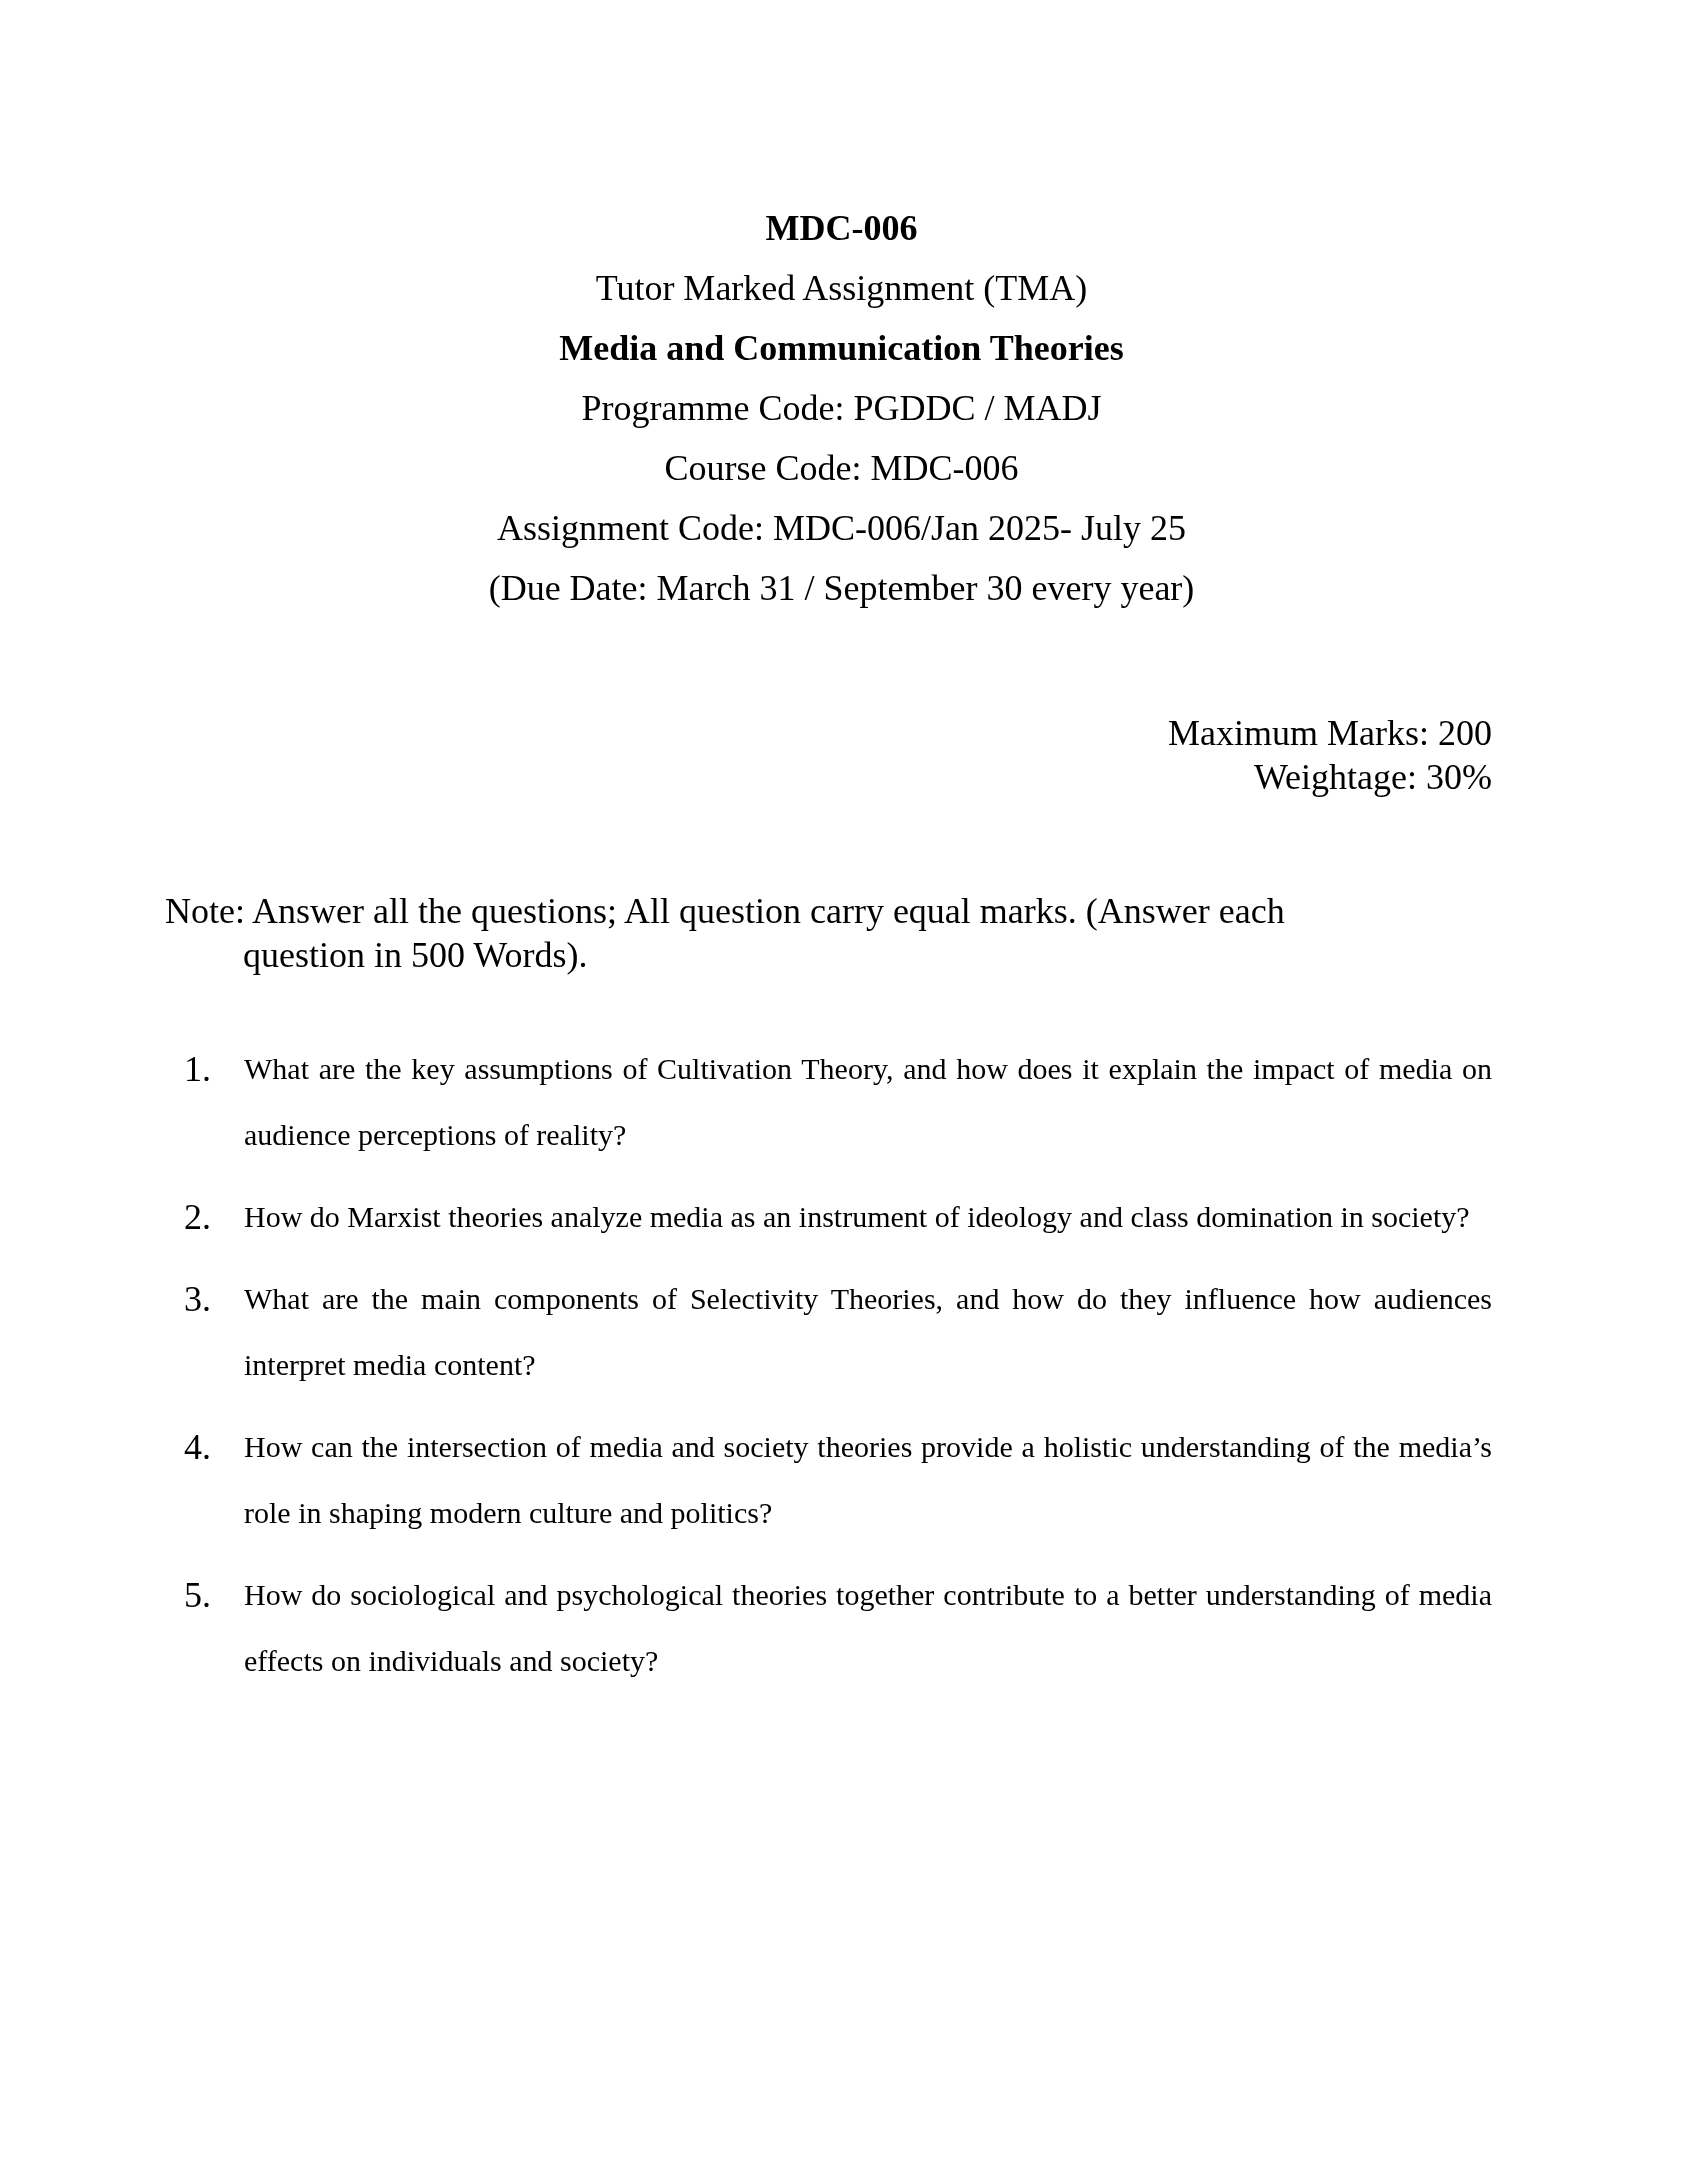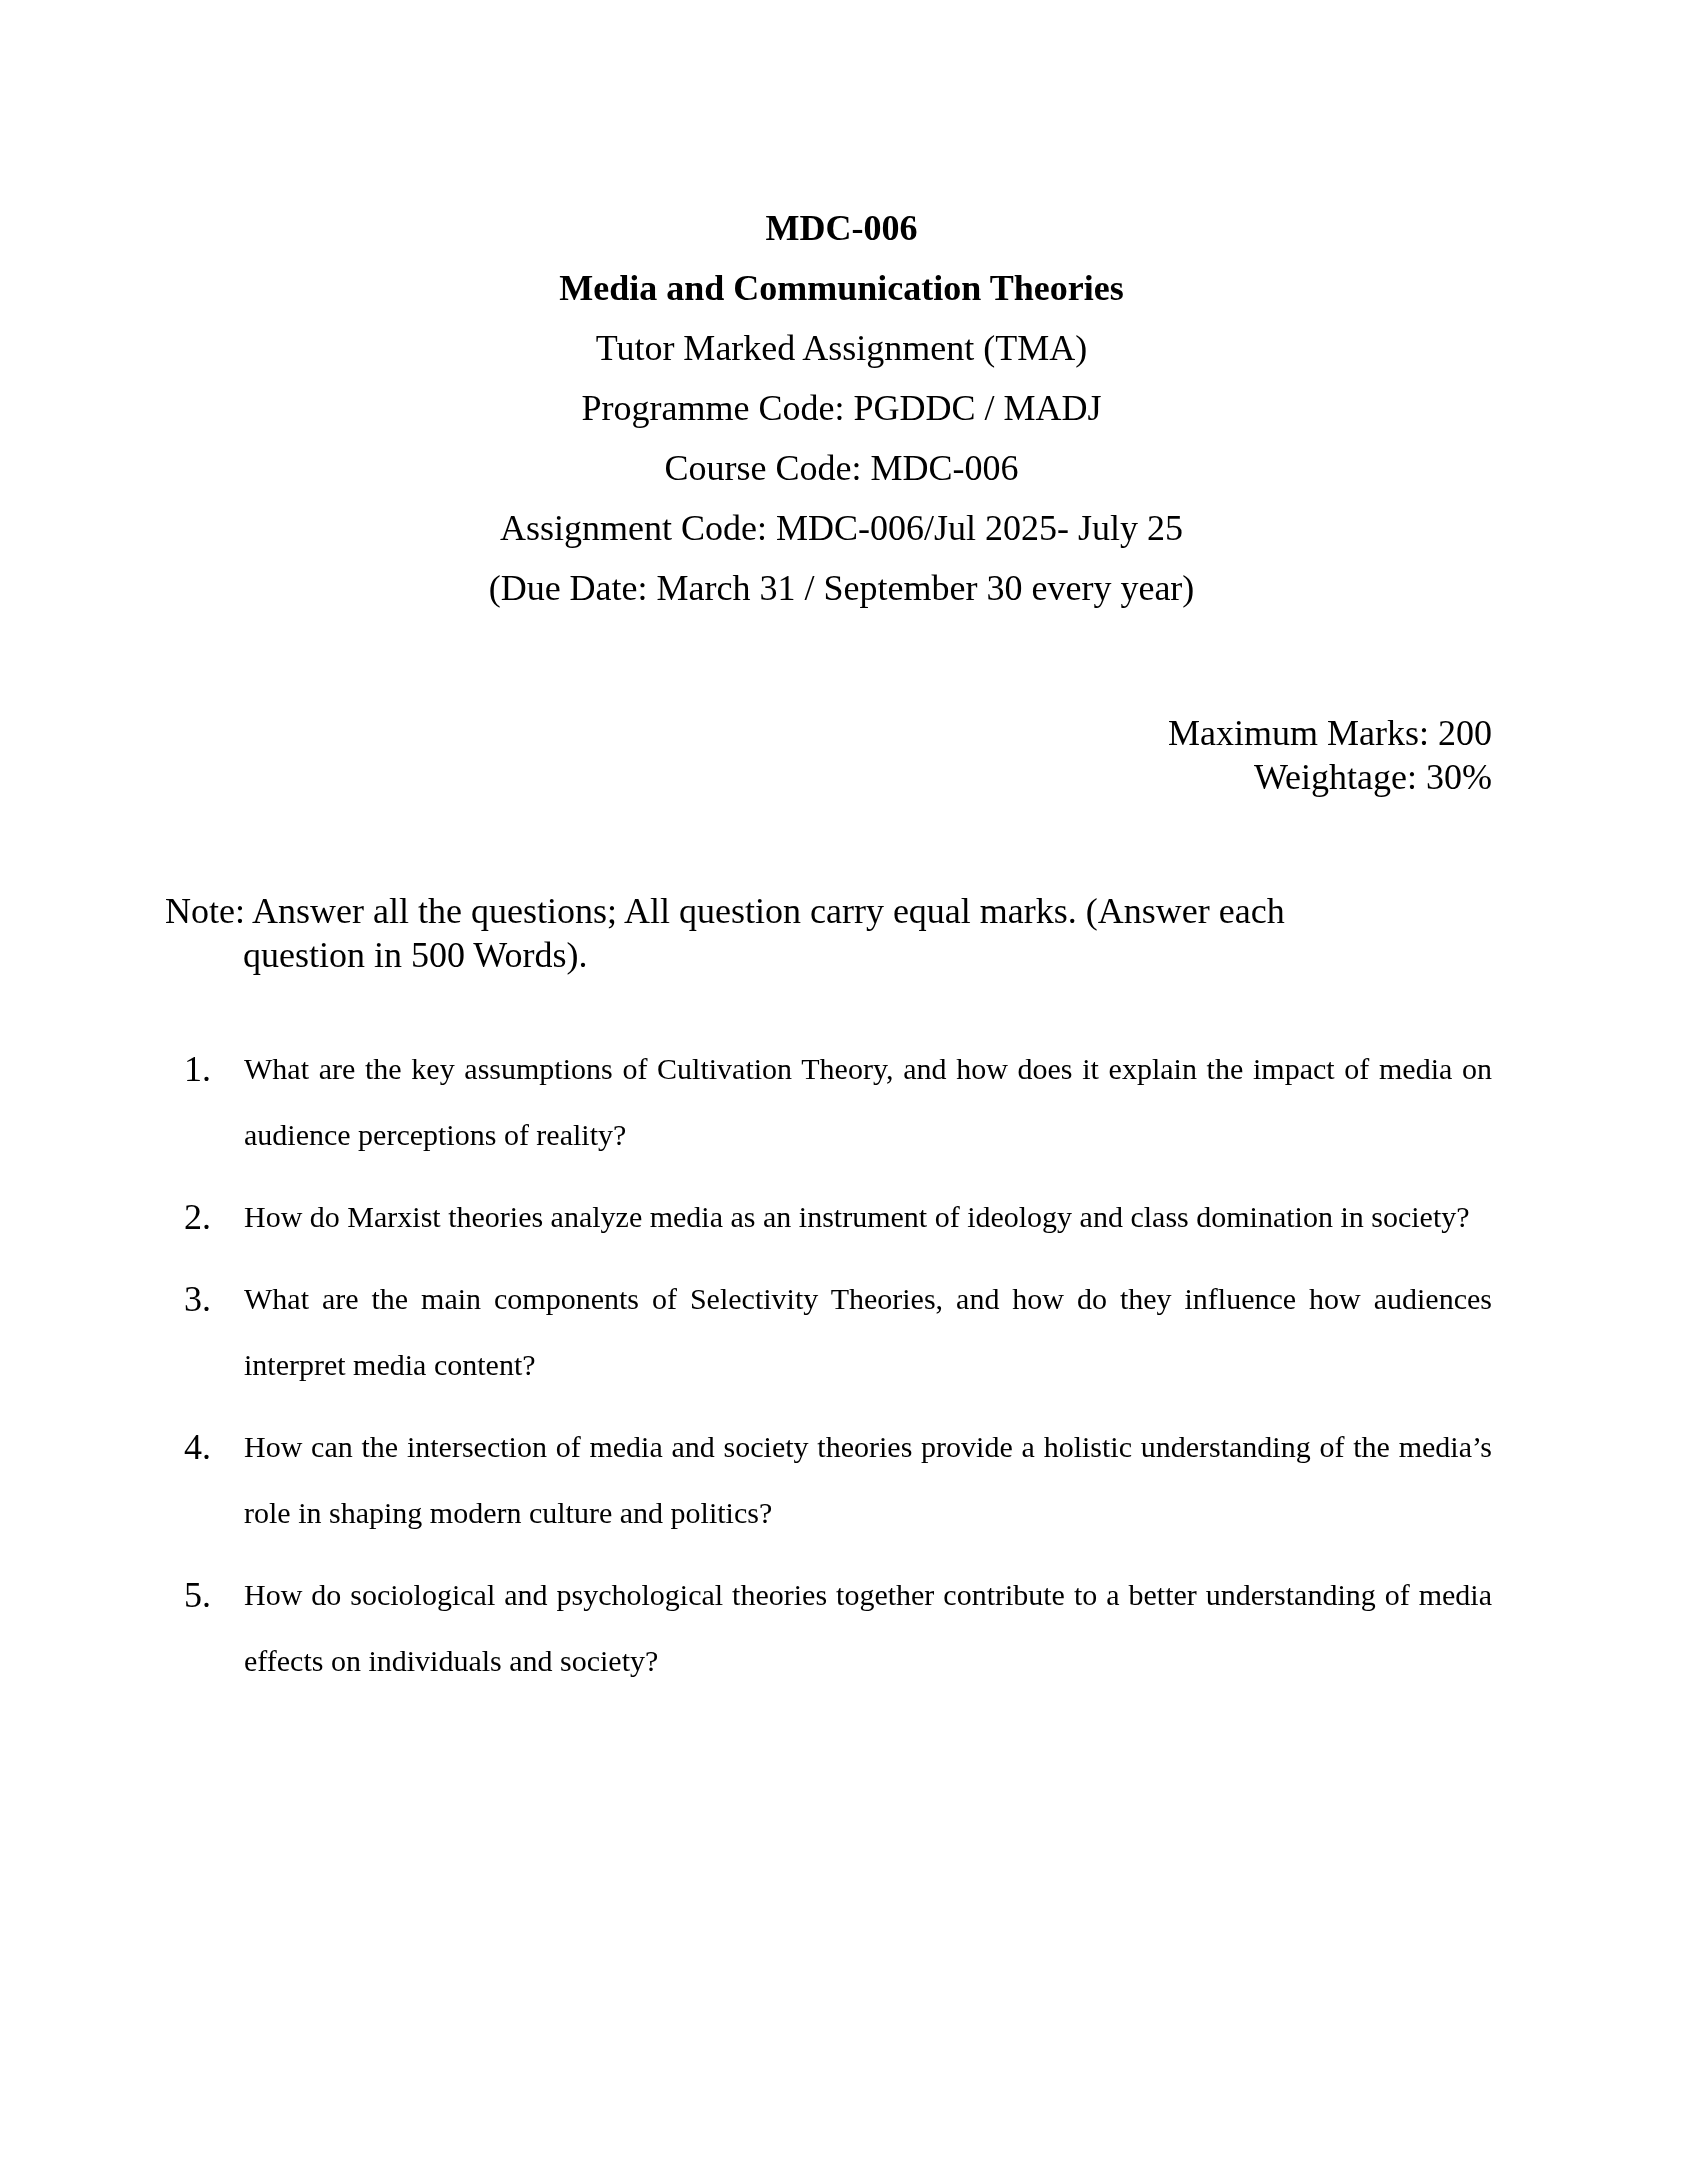--- a/index.html
+++ b/index.html
@@ -81,25 +81,25 @@
     text-align: justify;
   }
 </style>
 </head>
 <body>
 
 <div class="page">
 
   <div class="header">
     <div class="line bold">MDC-006</div>
+    <div class="line">Tutor Marked Assignment (TMA)</div>
     <div class="line bold">Media and Communication Theories</div>
-    <div class="line">Tutor Marked Assignment (TMA)</div>
     <div class="line">Programme Code: PGDDC / MADJ</div>
     <div class="line">Course Code: MDC-006</div>
-    <div class="line">Assignment Code: MDC-006/Jul 2025- July 25</div>
+    <div class="line">Assignment Code: MDC-006/Jan 2025- July 25</div>
     <div class="line">(Due Date: March 31 / September 30 every year)</div>
   </div>
 
   <div class="marks">
     <div>Maximum Marks: 200</div>
     <div>Weightage: 30%</div>
   </div>
 
   <div class="note">
     <div>Note: Answer all the questions; All question carry equal marks. (Answer each</div>

